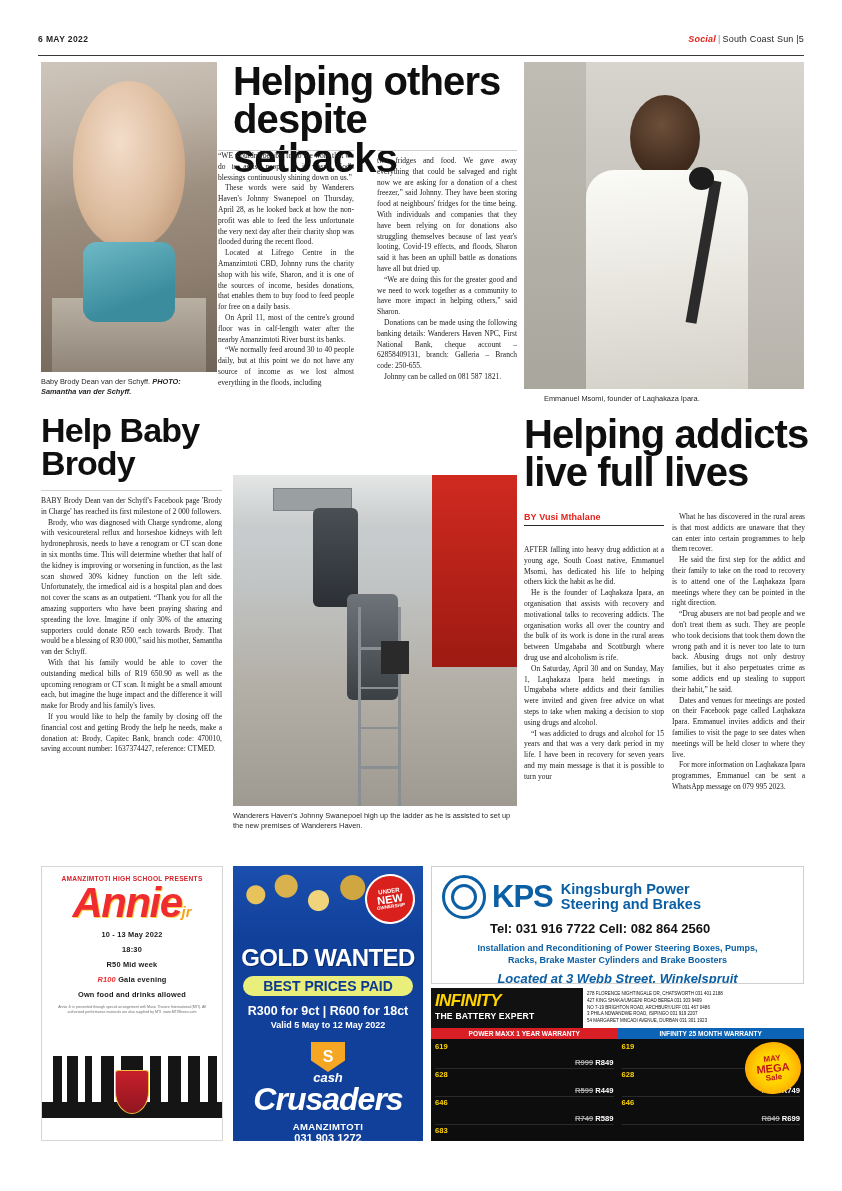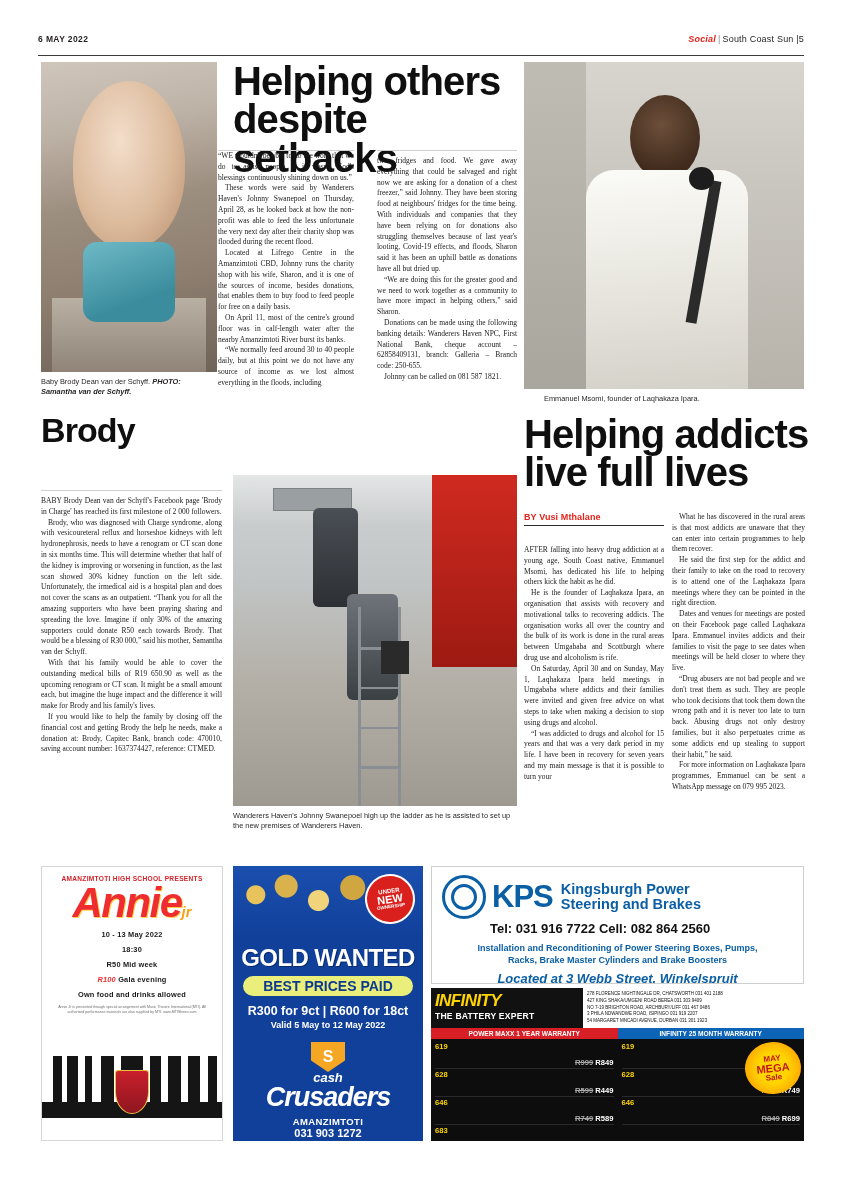--- a/index.html
+++ b/index.html
@@ -169,21 +169,21 @@
   .gold-wanted { margin-top:78px; font-size:24px; font-weight:700; letter-spacing:-.6px;
     text-shadow:1px 1px 0 #072a6b; }
   .gold-best { margin:4px 10px 0; background:#e9ef7a; color:#0d3a90; border-radius:14px;
     font-size:14px; font-weight:700; padding:2px 0; }
   .gold-price { margin-top:8px; font-size:12.5px; font-weight:700; }
   .gold-valid { font-size:9px; font-weight:700; margin-top:2px; }
   .cc-logo-mark { margin:12px auto 0; width:34px; height:30px;
     background:#f5a623; clip-path: polygon(0 0,100% 0,100% 62%,50% 100%,0 62%);
     display:flex; align-items:center; justify-content:center; font-size:16px; font-weight:700; color:#fff; }
   .cc-cash { font-size:13px; font-weight:700; font-style:italic; margin-top:-2px; }
-  .cc-crus { font-size:27px; font-weight:700; font-style:italic; letter-spacing:-1px; line-height:.9; }
+  .cc-crus { font-size:32px; font-weight:700; font-style:italic; letter-spacing:-1px; line-height:.9; }
   .cc-town { font-size:9.5px; font-weight:700; margin-top:7px; letter-spacing:.4px; }
   .cc-phone { font-size:11px; font-weight:700; }
   .cc-addr { font-size:9.5px; font-weight:700; }
 
   
   .ad-kps { background:#ffffff; border:1px solid #cfcfcf; font-family:"Liberation Sans", sans-serif; }
   .kps-top { display:flex; align-items:center; padding:8px 10px 0; }
   .kps-circle { width:44px; height:44px; border-radius:50%; border:3px solid #0b5fa5;
     display:flex; align-items:center; justify-content:center; flex:none; }
   .kps-circle .inner { width:26px; height:26px; border-radius:50%; border:3px solid #0b5fa5; }
@@ -265,20 +265,21 @@
       <div class="wall"></div>
       <div class="head"></div>
       <div class="torso"></div>
       <div class="mic"></div>
       <div class="mic-head"></div>
     </div>
   </div>
   <div class="caption" style="position:absolute; left:544px; top:394px; width:280px;">Emmanuel Msomi, founder of Laqhakaza Ipara.</div>
 
   <div class="headline hl-left" style="position:absolute; left:41px; top:414px; width:180px;">
+    <div>Help Baby</div>
     <div>Brody</div>
   </div>
 
   <div class="body-col rule-top" style="position:absolute; left:41px; top:490px; width:181px; padding-top:5px;">
     <p class="noind">BABY Brody Dean van der Schyff's Facebook page 'Brody in Charge' has reached its first milestone of 2 000 followers.</p>
     <p>Brody, who was diagnosed with Charge syndrome, along with vesicoureteral reflux and horseshoe kidneys with left hydronephrosis, needs to have a renogram or CT scan done in six months time. This will determine whether that half of the kidney is improving or worsening in function, as the last scan showed 30% kidney function on the left side. Unfortunately, the irmedical aid is a hospital plan and does not cover the scans as an outpatient. “Thank you for all the amazing supporters who have been praying sharing and spreading the love. Imagine if only 30% of the amazing supporters could donate R50 each towards Brody. That would be a blessing of R30 000,” said his mother, Samantha van der Schyff.</p>
     <p>With that his family would be able to cover the outstanding medical bills of R19 650.90 as well as the upcoming renogram or CT scan. It might be a small amount each, but imagine the huge impact and the difference it will make for Brody and his family's lives.</p>
     <p>If you would like to help the family by closing off the financial cost and getting Brody the help he needs, make a donation at: Brody, Capitec Bank, branch code: 470010, saving account number: 1637374427, reference: CTMED.</p>
   </div>
 
@@ -311,22 +312,22 @@
 
   <div class="body-col" style="position:absolute; left:524px; top:545px; width:140px;">
     <p class="noind">AFTER falling into heavy drug addiction at a young age, South Coast native, Emmanuel Msomi, has dedicated his life to helping others kick the habit as he did.</p>
     <p>He is the founder of Laqhakaza Ipara, an organisation that assists with recovery and motivational talks to recovering addicts. The organisation works all over the country and the bulk of its work is done in the rural areas between Umgababa and Scottburgh where drug use and alcoholism is rife.</p>
     <p>On Saturday, April 30 and on Sunday, May 1, Laqhakaza Ipara held meetings in Umgababa where addicts and their families were invited and given free advice on what steps to take when making a decision to stop using drugs and alcohol.</p>
     <p>“I was addicted to drugs and alcohol for 15 years and that was a very dark period in my life. I have been in recovery for seven years and my main message is that it is possible to turn your</p>
   </div>
   <div class="body-col" style="position:absolute; left:672px; top:512px; width:133px;">
     <p>What he has discovered in the rural areas is that most addicts are unaware that they can enter into certain programmes to help them recover.</p>
     <p>He said the first step for the addict and their family to take on the road to recovery is to attend one of the Laqhakaza Ipara meetings where they can be pointed in the right direction.</p>
+    <p>“Drug abusers are not bad people and we don't treat them as such. They are people who took decisions that took them down the wrong path and it is never too late to turn back. Abusing drugs not only destroy families, but it also perpetuates crime as some addicts end up stealing to support their habit,” he said.</p>
     <p>Dates and venues for meetings are posted on their Facebook page called Laqhakaza Ipara. Emmanuel invites addicts and their families to visit the page to see dates when meetings will be held closer to where they live.</p>
-    <p>“Drug abusers are not bad people and we don't treat them as such. They are people who took decisions that took them down the wrong path and it is never too late to turn back. Abusing drugs not only destroy families, but it also perpetuates crime as some addicts end up stealing to support their habit,” he said.</p>
     <p>For more information on Laqhakaza Ipara programmes, Emmanuel can be sent a WhatsApp message on 079 995 2023.</p>
   </div>
 
   <div class="ad ad-annie" style="left:41px; top:866px; width:182px; height:275px;">
     <div class="annie-pres">AMANZIMTOTI HIGH SCHOOL PRESENTS</div>
     <div style="position:relative; z-index:2;">
       <span class="annie-logo">Annie</span><span class="annie-jr">jr</span>
     </div>
     <div class="annie-line">10 - 13 May 2022</div>
     <div class="annie-line">18:30</div>

